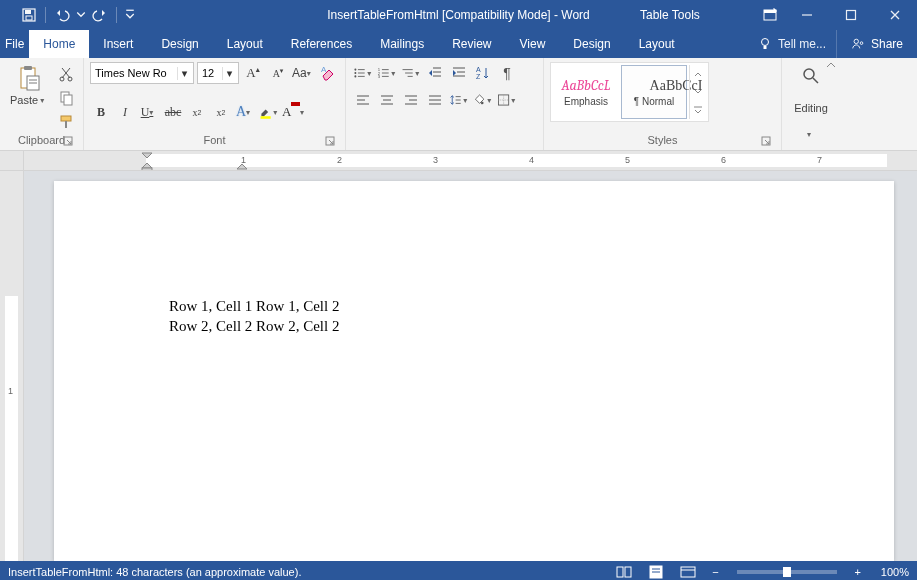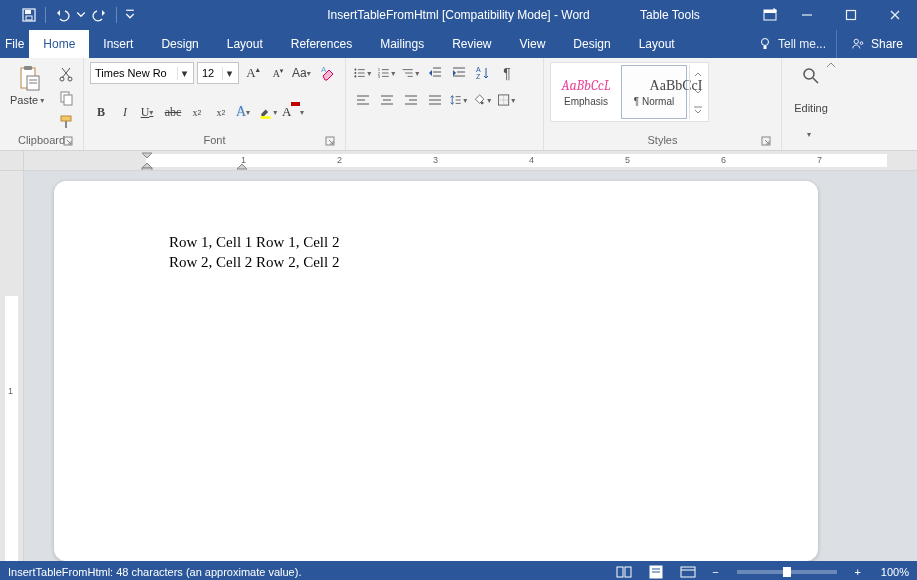--- a/index.html
+++ b/index.html
@@ -85,21 +85,21 @@
 .ruler-corner { width:24px; background:#e6e6e6; border-right:1px solid #d4d4d4;}
 .h-ruler { flex:1; position:relative; background:#e6e6e6; overflow:hidden; font-size:9px; color:#666;}
 .h-ruler .white-zone { position:absolute; top:3px; bottom:3px; background:#fff;}
 .h-ruler .tick-num { position:absolute; top:4px;}
 
 .workspace { display:flex; height:390px; background:#dcdfe3;}
 .v-ruler { width:24px; background:#e6e6e6; border-right:1px solid #d4d4d4; position:relative;}
 .v-ruler .white-zone { position:absolute; left:5px; right:5px; background:#fff;}
 .v-ruler .tick-num { position:absolute; left:8px; font-size:9px; color:#666;}
 .doc-scroll { flex:1; overflow:hidden; position:relative;}
-.page { position:absolute; left:30px; top:10px; width:764px; height:380px; background:#fff; box-shadow:0 1px 4px rgba(0,0,0,0.2); padding:51px 0 0 115px;border-radius:12px;}
+.page { position:absolute; left:30px; top:10px; width:840px; height:380px; background:#fff; box-shadow:0 1px 4px rgba(0,0,0,0.2); padding:115px 0 0 115px;}
 .page-text { font-family:"Times New Roman",serif; font-size:15px; color:#000; line-height:1.35;}
 
 
 .statusbar { height:22px; background:#2b579a; display:flex; align-items:center; color:#fff; font-size:11px; padding:0 8px; gap:8px;}
 .statusbar .spacer { flex:1;}
 .view-btn { width:24px; height:22px; display:flex; align-items:center; justify-content:center;}
 .zoom-slider { width:100px; height:4px; background:rgba(255,255,255,0.3); position:relative; margin:0 6px;}
 .zoom-slider .thumb { position:absolute; width:8px; height:10px; background:#fff; top:-3px; left:46px;}
 .collapse-tri { position:absolute; right:4px; top:2px; }
 

